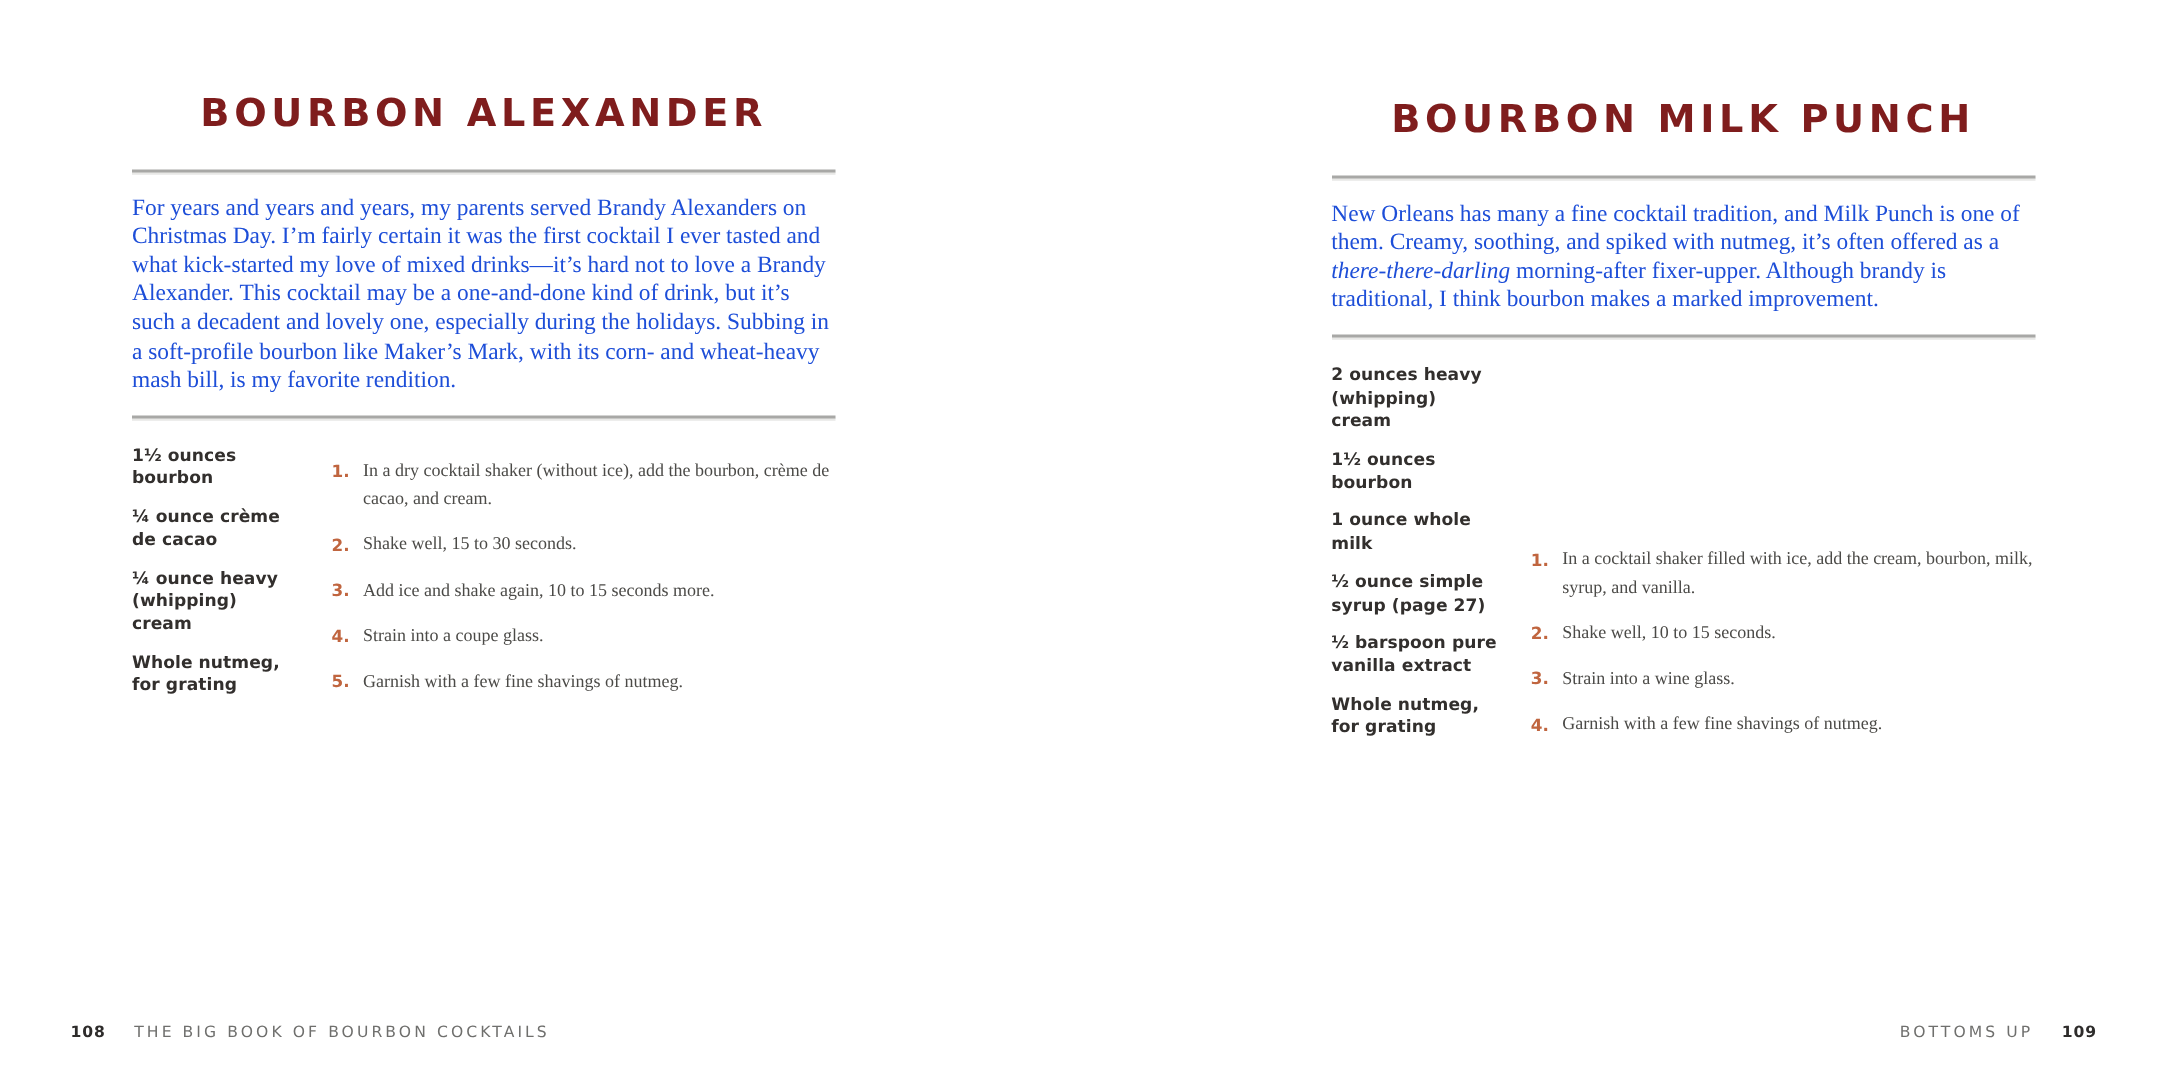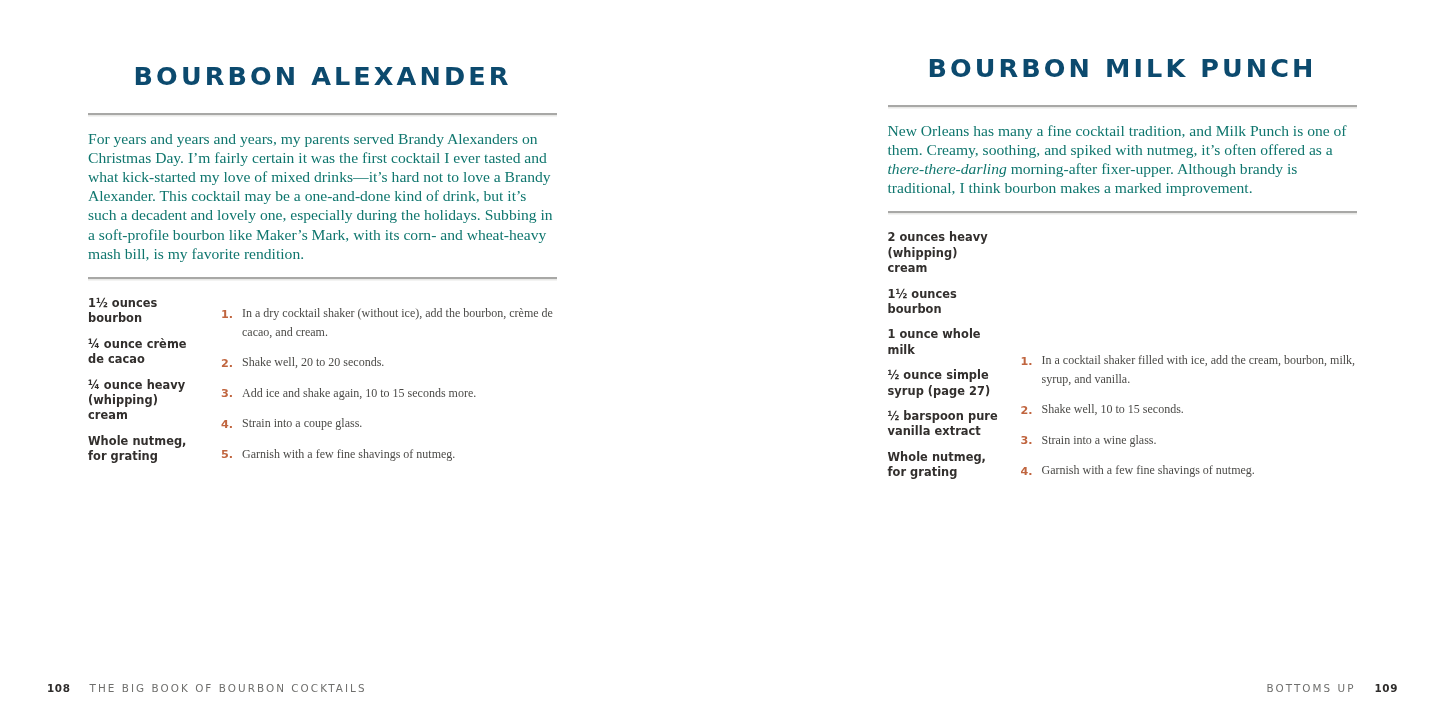--- a/index.html
+++ b/index.html
@@ -24,29 +24,29 @@
 
   .page {
     position: relative;
     width: 722.5px;
     height: 723px;
     box-sizing: border-box;
   }
 
   
   .page-left .content  { position: absolute; left: 88px;  top: 62px; width: 469px; }
-  .page-right .content { position: absolute; left: 165px; top: 54px; width: 469px; }
+  .page-right .content { position: absolute; left: 165px; top: 66px; width: 469px; }
 
   
   .recipe-title {
     font-family: "DejaVu Sans", sans-serif;
     font-weight: bold;
     font-size: 25.5px;
     letter-spacing: 3.1px;
-    color: #0c4a6e;
+    color: #7f1d1d;
     text-align: center;
     text-transform: uppercase;
     line-height: 1.1;
     white-space: nowrap;
     margin: 0;
     padding-bottom: 2px;
   }
 
   
   .rule {
@@ -57,21 +57,21 @@
     box-shadow: 0 1.5px 0 0 #e8e8e6;
   }
   .rule-under-title { margin-top: 21px; }
   .rule-under-intro { margin-top: 14px; }
 
   
   .intro {
     font-family: "Liberation Serif", serif;
     font-size: 15.6px;
     line-height: 19.1px;
-    color: #0f766e;
+    color: #1d4ed8;
     margin: 0;
     padding-top: 14px;
     text-align: left;
   }
   .intro em { font-style: italic; }
 
   
   .recipe-body {
     display: flex;
     padding-top: 17px;
@@ -168,21 +168,21 @@
             <p class="ingredient">Whole nutmeg, for grating</p>
           </div>
 
         <div class="steps">
             <div class="step">
               <span class="step-num">1.</span>
               <span class="step-text">In a dry cocktail shaker (without ice), add the bourbon, crème de cacao, and cream.</span>
             </div>
             <div class="step">
               <span class="step-num">2.</span>
-              <span class="step-text">Shake well, 20 to 20 seconds.</span>
+              <span class="step-text">Shake well, 15 to 30 seconds.</span>
             </div>
             <div class="step">
               <span class="step-num">3.</span>
               <span class="step-text">Add ice and shake again, 10 to 15 seconds more.</span>
             </div>
             <div class="step">
               <span class="step-num">4.</span>
               <span class="step-text">Strain into a coupe glass.</span>
             </div>
             <div class="step">

